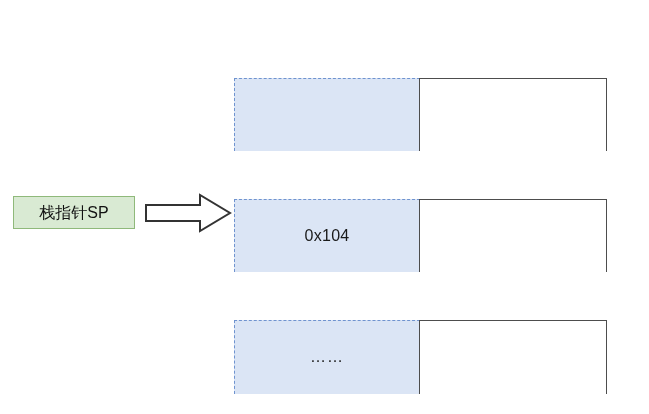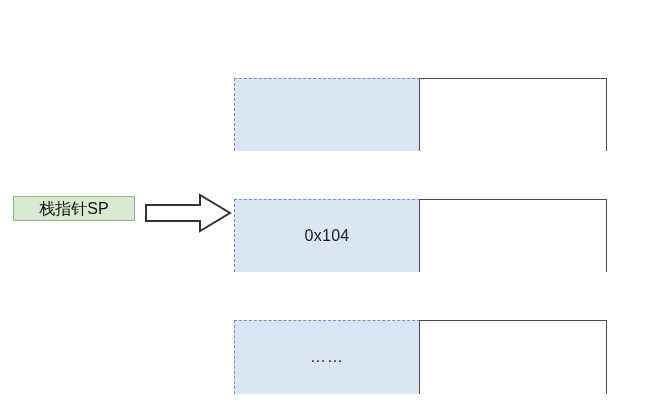--- a/index.html
+++ b/index.html
@@ -17,21 +17,21 @@
     background: #ffffff;
     overflow: hidden;
   }
 
   
   .sp-label {
     position: absolute;
     left: 13px;
     top: 196px;
     width: 122px;
-    height: 25px;
+    height: 33px;
     box-sizing: border-box;
     background: #d9ead3;
     border: 1px solid #8fb97a;
     display: flex;
     align-items: center;
     justify-content: center;
     font-size: 16px;
     color: #111111;
     line-height: 1;
     white-space: nowrap;

